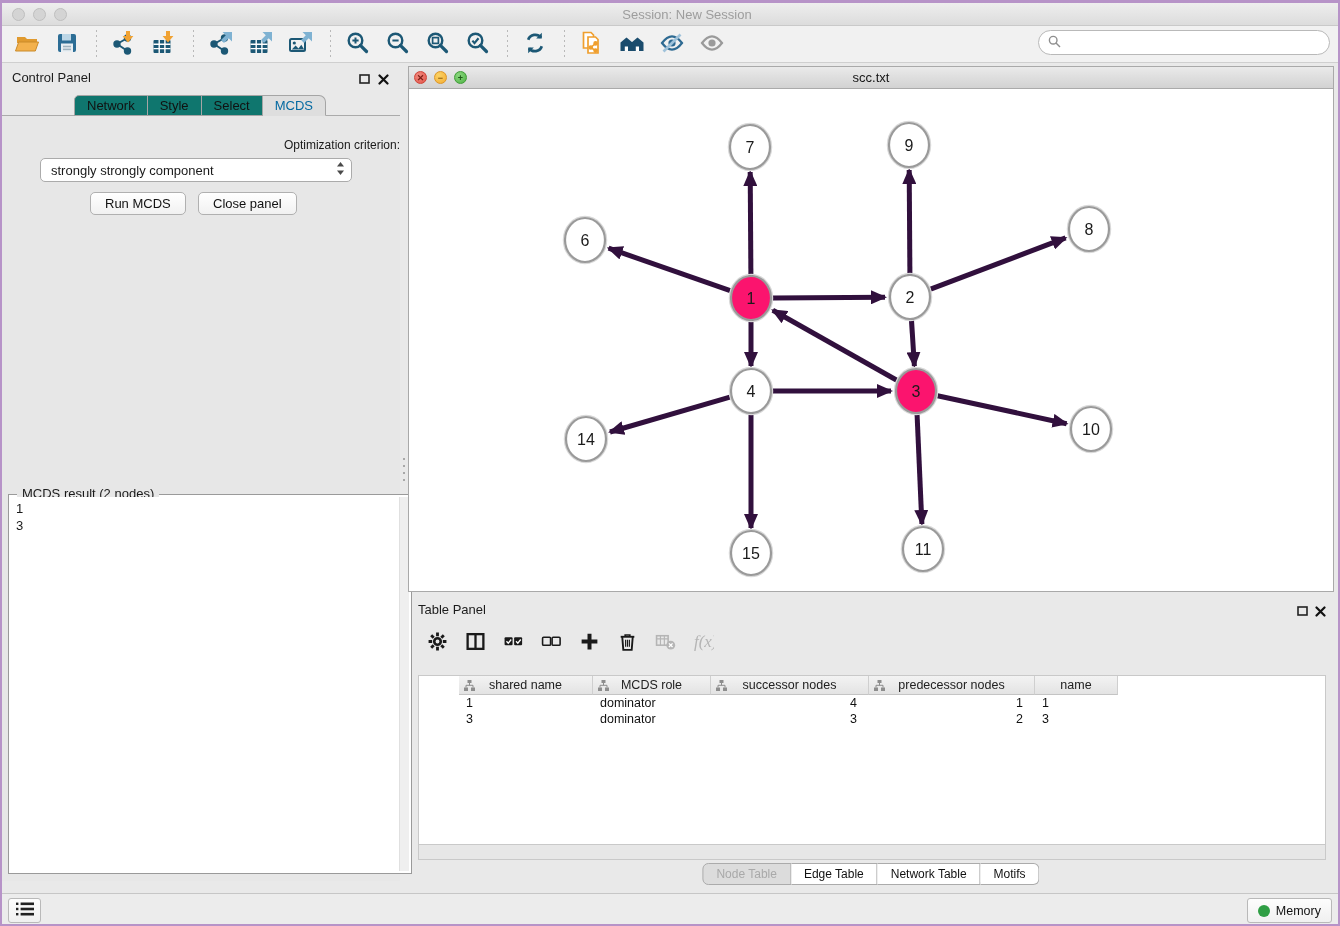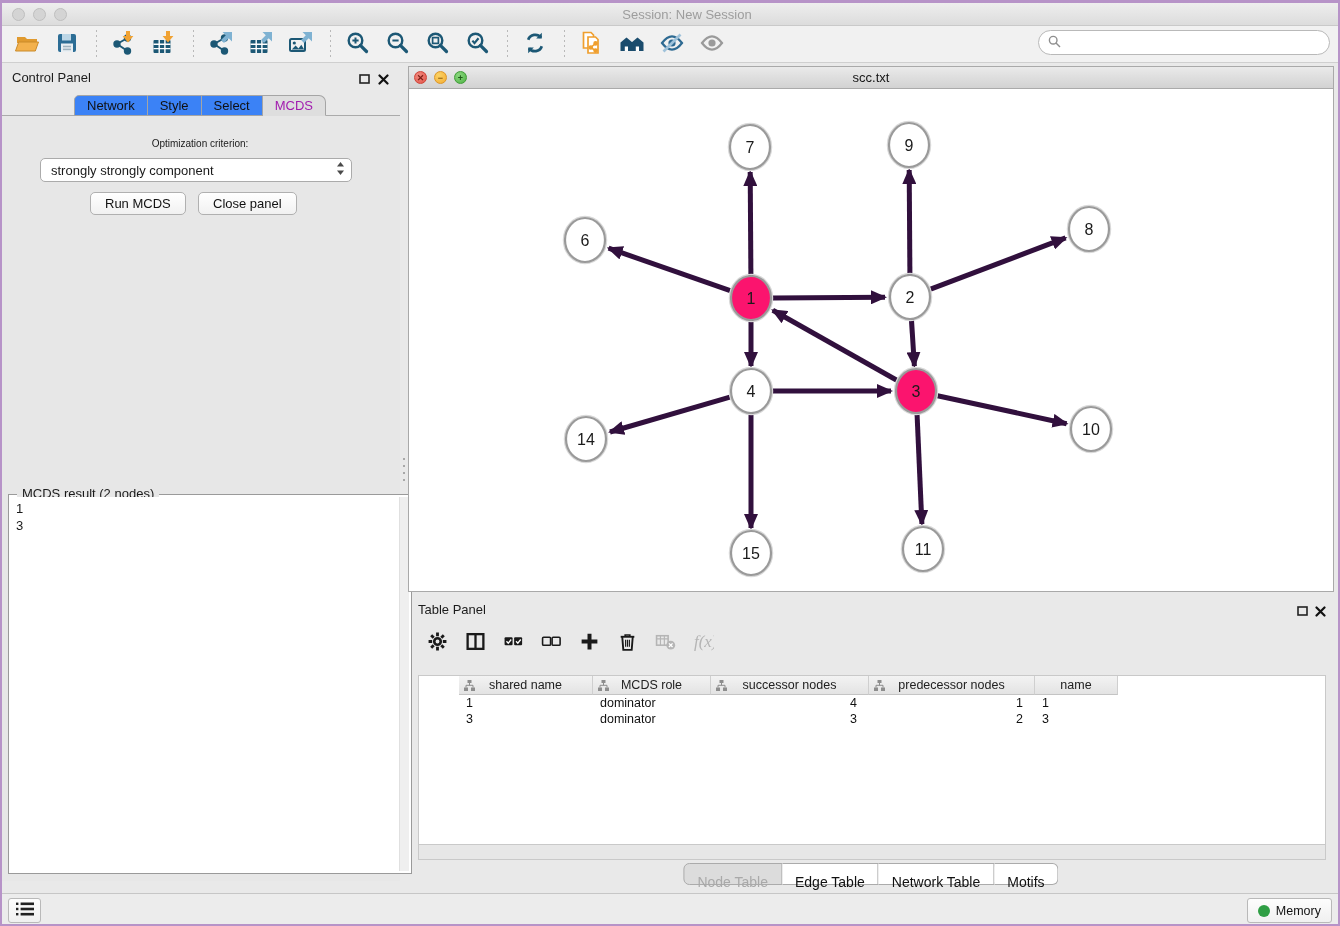--- a/index.html
+++ b/index.html
@@ -28,29 +28,29 @@
 
   
   .control-panel { position:absolute; left:0; top:63px; width:400px; height:818px;padding-left:44px; }
   .panel-header { position:absolute; left:0; top:0; width:100%; height:26px; }
   .panel-title { position:absolute; left:12px; top:7px; font-size:13px; color:#1c1c1c; }
   .ph-float { position:absolute; top:8px; }
   .ph-close { position:absolute; top:8px; }
   .control-panel .ph-float { right:30px; } .control-panel .ph-close { right:11px; }
 
   .cp-tabs { position:absolute; left:74px; top:32px; height:21px; display:flex; z-index:2; }
-  .cp-tab { height:21px; line-height:19px; padding:0 12px; font-size:13px; background:#3b82f6;
+  .cp-tab { height:21px; line-height:19px; padding:0 12px; font-size:13px; background:#0f766e;
     border:1px solid #a5a5a5; border-left-width:0; color:#111; }
   .cp-tab:first-child { border-left-width:1px; border-radius:5px 0 0 0; }
   .cp-tab:last-child { border-radius:0 7px 0 0; }
-  .cp-tab.selected { background:#dedede; color:#a21caf; border-bottom-color:#dedede; }
+  .cp-tab.selected { background:#dedede; color:#0369a1; border-bottom-color:#dedede; }
 
   .cp-body { position:absolute; left:0; top:52px; width:100%; bottom:0;
     background:#e7e7e7; border-top:1px solid #ababab; }
-  .opt-label { position:absolute; top:22px; width:100%; text-align:center; font-size:10px; }
+  .opt-label { position:absolute; top:22px; width:100%; text-align:right; font-size:12px; }
   .cp-select { position:absolute; left:40px; top:42px; width:312px; height:24px; background:#fff;
     border:1px solid #ababab; border-radius:5px; display:flex; align-items:center; padding:0 6px 0 10px; font-size:13px; }
   .cp-select .sel-value { flex:1; }
   .btn { height:23px; background:linear-gradient(#ffffff,#f1f1f1); border:1px solid #b0b0b0;
     border-radius:5px; font-size:13px; font-family:"Liberation Sans", sans-serif; color:#111; padding:0 14px; }
   .run-btn { position:absolute; left:90px; top:76px; }
   .closepanel-btn { position:absolute; left:198px; top:76px; }
 
   .result-box { position:absolute; left:8px; top:378px; width:404px; height:380px;
     border:1px solid #9a9a9a; background:#fff; }
@@ -84,21 +84,21 @@
   .tp-btn { width:30px; height:32px; border:none; background:transparent; display:flex; align-items:center; justify-content:center; margin-right:8px; }
   .table-wrap { position:absolute; left:10px; right:8px; top:80px; height:170px; background:#fff; border:1px solid #c9c9c9; overflow:hidden;padding-left:40px; }
   .thead { display:flex; height:19px; }
   .th { height:19px; background:linear-gradient(#f3f3f3,#e3e3e3); border-right:1px solid #cfcfcf; border-bottom:1px solid #c4c4c4;
     font-size:12.5px; color:#222; position:relative; display:flex; align-items:center; justify-content:center; }
   .th .tree-ic { position:absolute; left:5px; top:4px; }
   .trow { display:flex; height:16px; }
   .td { font-size:12.5px; line-height:16px; color:#111; overflow:hidden; }
   .tp-hscroll { position:absolute; left:10px; right:8px; top:250px; height:15px; background:#e7e7e7; border:1px solid #c9c9c9; border-top:none; }
   .tp-tabs { position:absolute; top:268px; left:50%; transform:translateX(-50%); display:flex; height:22px; }
-  .tp-tab { height:22px; line-height:20px; padding:8px 13px; font-size:14px; background:#fff; border:1px solid #ababab; border-left-width:0; color:#111; white-space:nowrap; }
+  .tp-tab { height:22px; line-height:20px; padding:0 13px; font-size:12px; background:#fff; border:1px solid #ababab; border-left-width:0; color:#111; white-space:nowrap; }
   .tp-tab:first-child { border-left-width:1px; border-radius:6px 0 0 6px; }
   .tp-tab:last-child { border-radius:0 6px 6px 0; }
   .tp-tab.selected { background:#dcdcdc; color:#a9a9a9; }
 
   
   .statusbar { position:absolute; left:0; bottom:0; width:100%; height:33px; background:#ececec; border-top:1px solid #c6c6c6; }
   .list-btn { position:absolute; left:8px; top:4px; width:33px; height:25px; background:linear-gradient(#fdfdfd,#f0f0f0);
     border:1px solid #b9b9b9; border-radius:3px; display:flex; align-items:center; justify-content:center; }
   .memory-btn { position:absolute; right:8px; top:4px; height:25px; background:linear-gradient(#fdfdfd,#f0f0f0);
     border:1px solid #b9b9b9; border-radius:3px; display:flex; align-items:center; padding:0 10px; font-size:12.5px; color:#111;text-align:right; }

